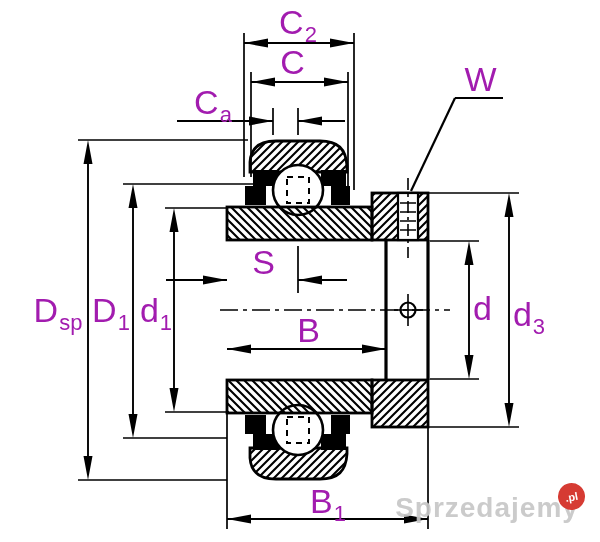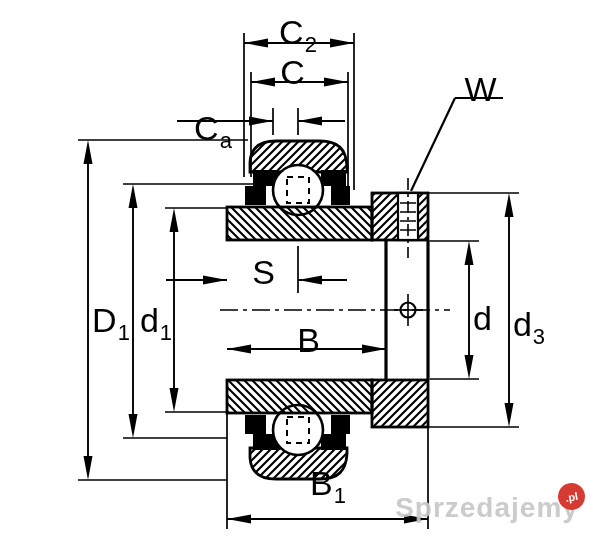--- a/index.html
+++ b/index.html
@@ -1,20 +1,20 @@
 <!DOCTYPE html>
 <html><head>
 <meta charset="utf-8">
 <style>
   html,body{margin:0;padding:0;background:#fff;}
   #stage{position:relative;width:600px;height:542px;background:#fff;overflow:hidden;
          font-family:"Liberation Sans",sans-serif;}
   #drawing{position:absolute;left:0;top:0;}
-  .dim-label{position:absolute;transform:translate(-50%,-50%);color:#000000;
-             font-size:34px;line-height:1;white-space:nowrap;margin-top:10px;}
+  .dim-label{position:absolute;transform:translate(-50%,-50%);color:#a21caf;
+             font-size:34px;line-height:1;white-space:nowrap;}
   .dim-label .ls{font-size:22px;position:relative;top:8px;margin-left:1px;}
   #watermark{position:absolute;transform:translate(-50%,-50%);
              font-size:28px;font-weight:bold;letter-spacing:1px;
              color:#c7c7c7;opacity:.92;}
   #wm-badge{position:absolute;width:27px;height:27px;border-radius:50%;
             display:flex;align-items:center;justify-content:center;
             color:#fff;font-size:11px;font-weight:bold;
             transform:rotate(-10deg);}
 </style>
 </head>
@@ -135,25 +135,26 @@
         <polygon points="428,519 404,514.5 404,523.5" fill="#000000"></polygon>
         <polygon points="354,43 330,38.5 330,47.5" fill="#000000"></polygon>
         <polygon points="348,82 324,77.5 324,86.5" fill="#000000"></polygon>
         <polygon points="273,121 249,116.5 249,125.5" fill="#000000"></polygon>
         <polygon points="227,280 203,275.5 203,284.5" fill="#000000"></polygon>
       </g>
     </svg>
 
   <div class="dim-label" style="left:298px;top:22px"><span class="lm">C</span><span class="ls">2</span></div>
   <div class="dim-label" style="left:293px;top:62px"><span class="lm">C</span><span class="ls"></span></div>
-  <div class="dim-label" style="left:213px;top:118px"><span class="lm">C</span><span class="ls">a</span></div>
+  <div class="dim-label" style="left:213px;top:102px"><span class="lm">C</span><span class="ls">a</span></div>
   <div class="dim-label" style="left:481px;top:79px"><span class="lm">W</span><span class="ls"></span></div>
   <div class="dim-label" style="left:264px;top:262px"><span class="lm">S</span><span class="ls"></span></div>
   <div class="dim-label" style="left:309px;top:330px"><span class="lm">B</span><span class="ls"></span></div>
-  <div class="dim-label" style="left:328px;top:473px"><span class="lm">B</span><span class="ls">1</span></div>
+  <div class="dim-label" style="left:328px;top:501px"><span class="lm">B</span><span class="ls">1</span></div>
+  <div class="dim-label" style="left:58px;top:310px"><span class="lm">D</span><span class="ls">sp</span></div>
   <div class="dim-label" style="left:111px;top:310px"><span class="lm">D</span><span class="ls">1</span></div>
   <div class="dim-label" style="left:156px;top:310px"><span class="lm">d</span><span class="ls">1</span></div>
   <div class="dim-label" style="left:483px;top:308px"><span class="lm">d</span><span class="ls"></span></div>
   <div class="dim-label" style="left:529px;top:314px"><span class="lm">d</span><span class="ls">3</span></div>
 
   <div id="watermark" style="left:487px;top:508px">Sprzedajemy</div>
   <div id="wm-badge" style="left: 558px; top: 483px; background: rgb(214, 59, 51);">.pl</div>
 </div>
 
 </body></html>

